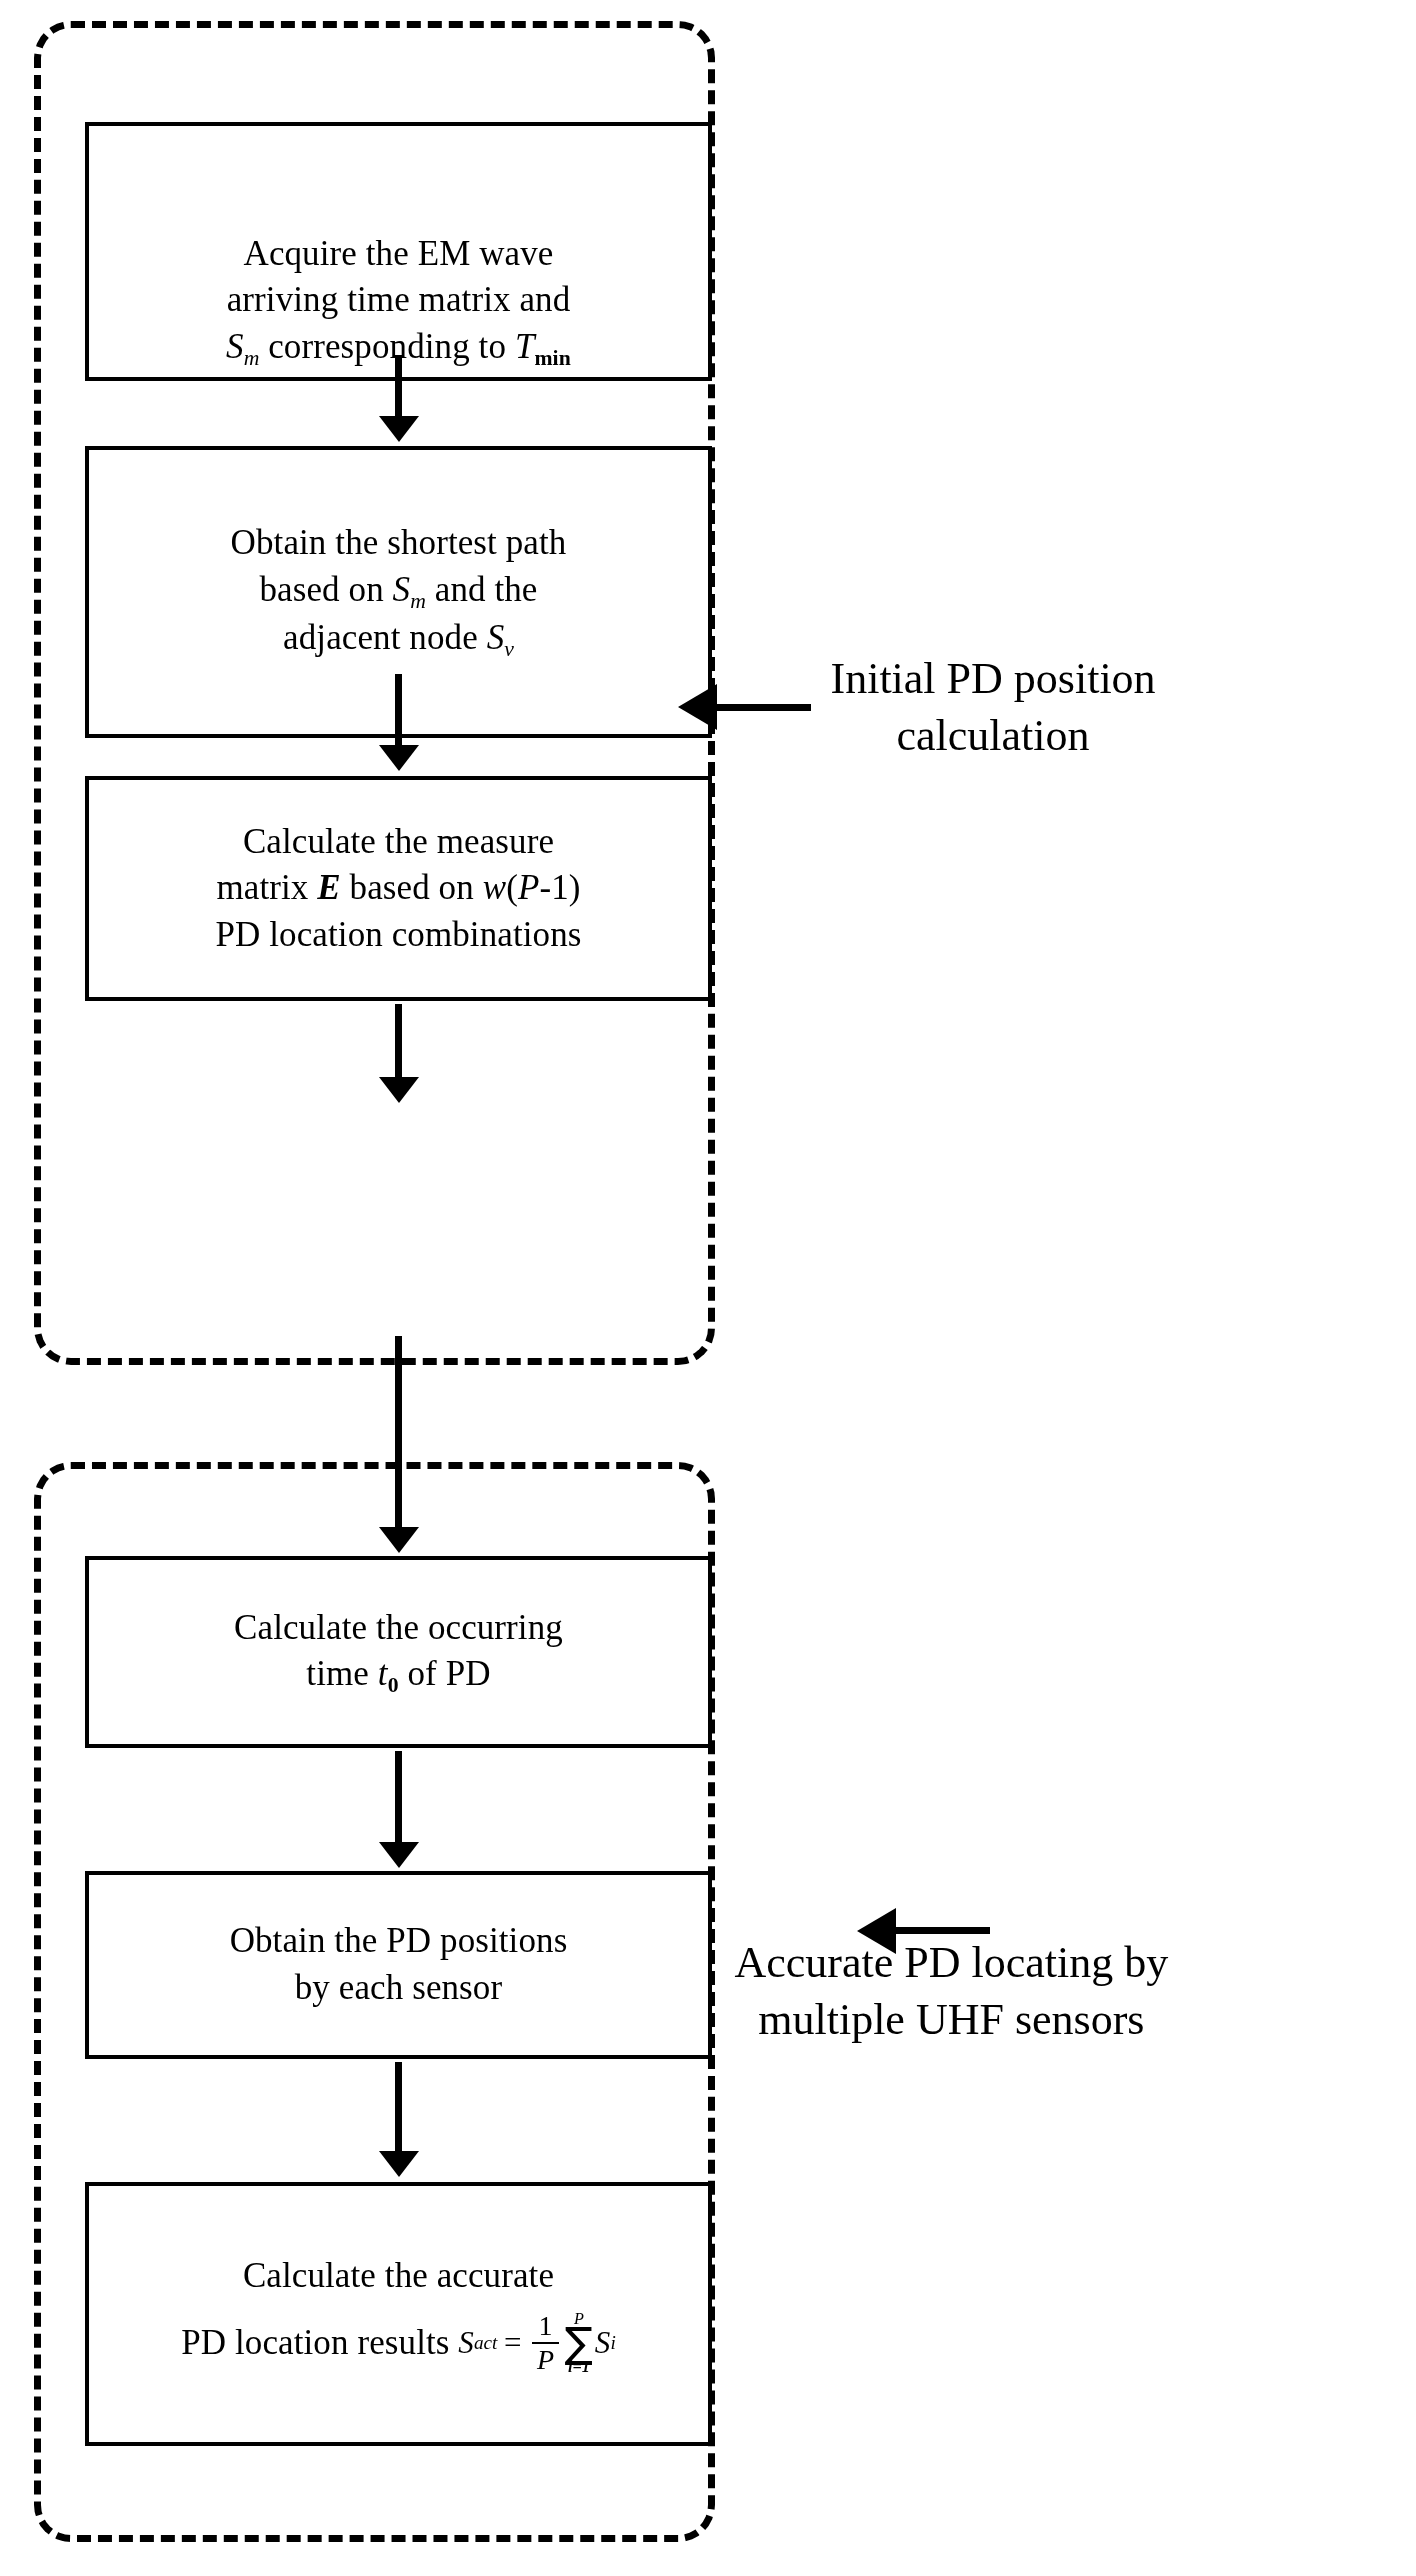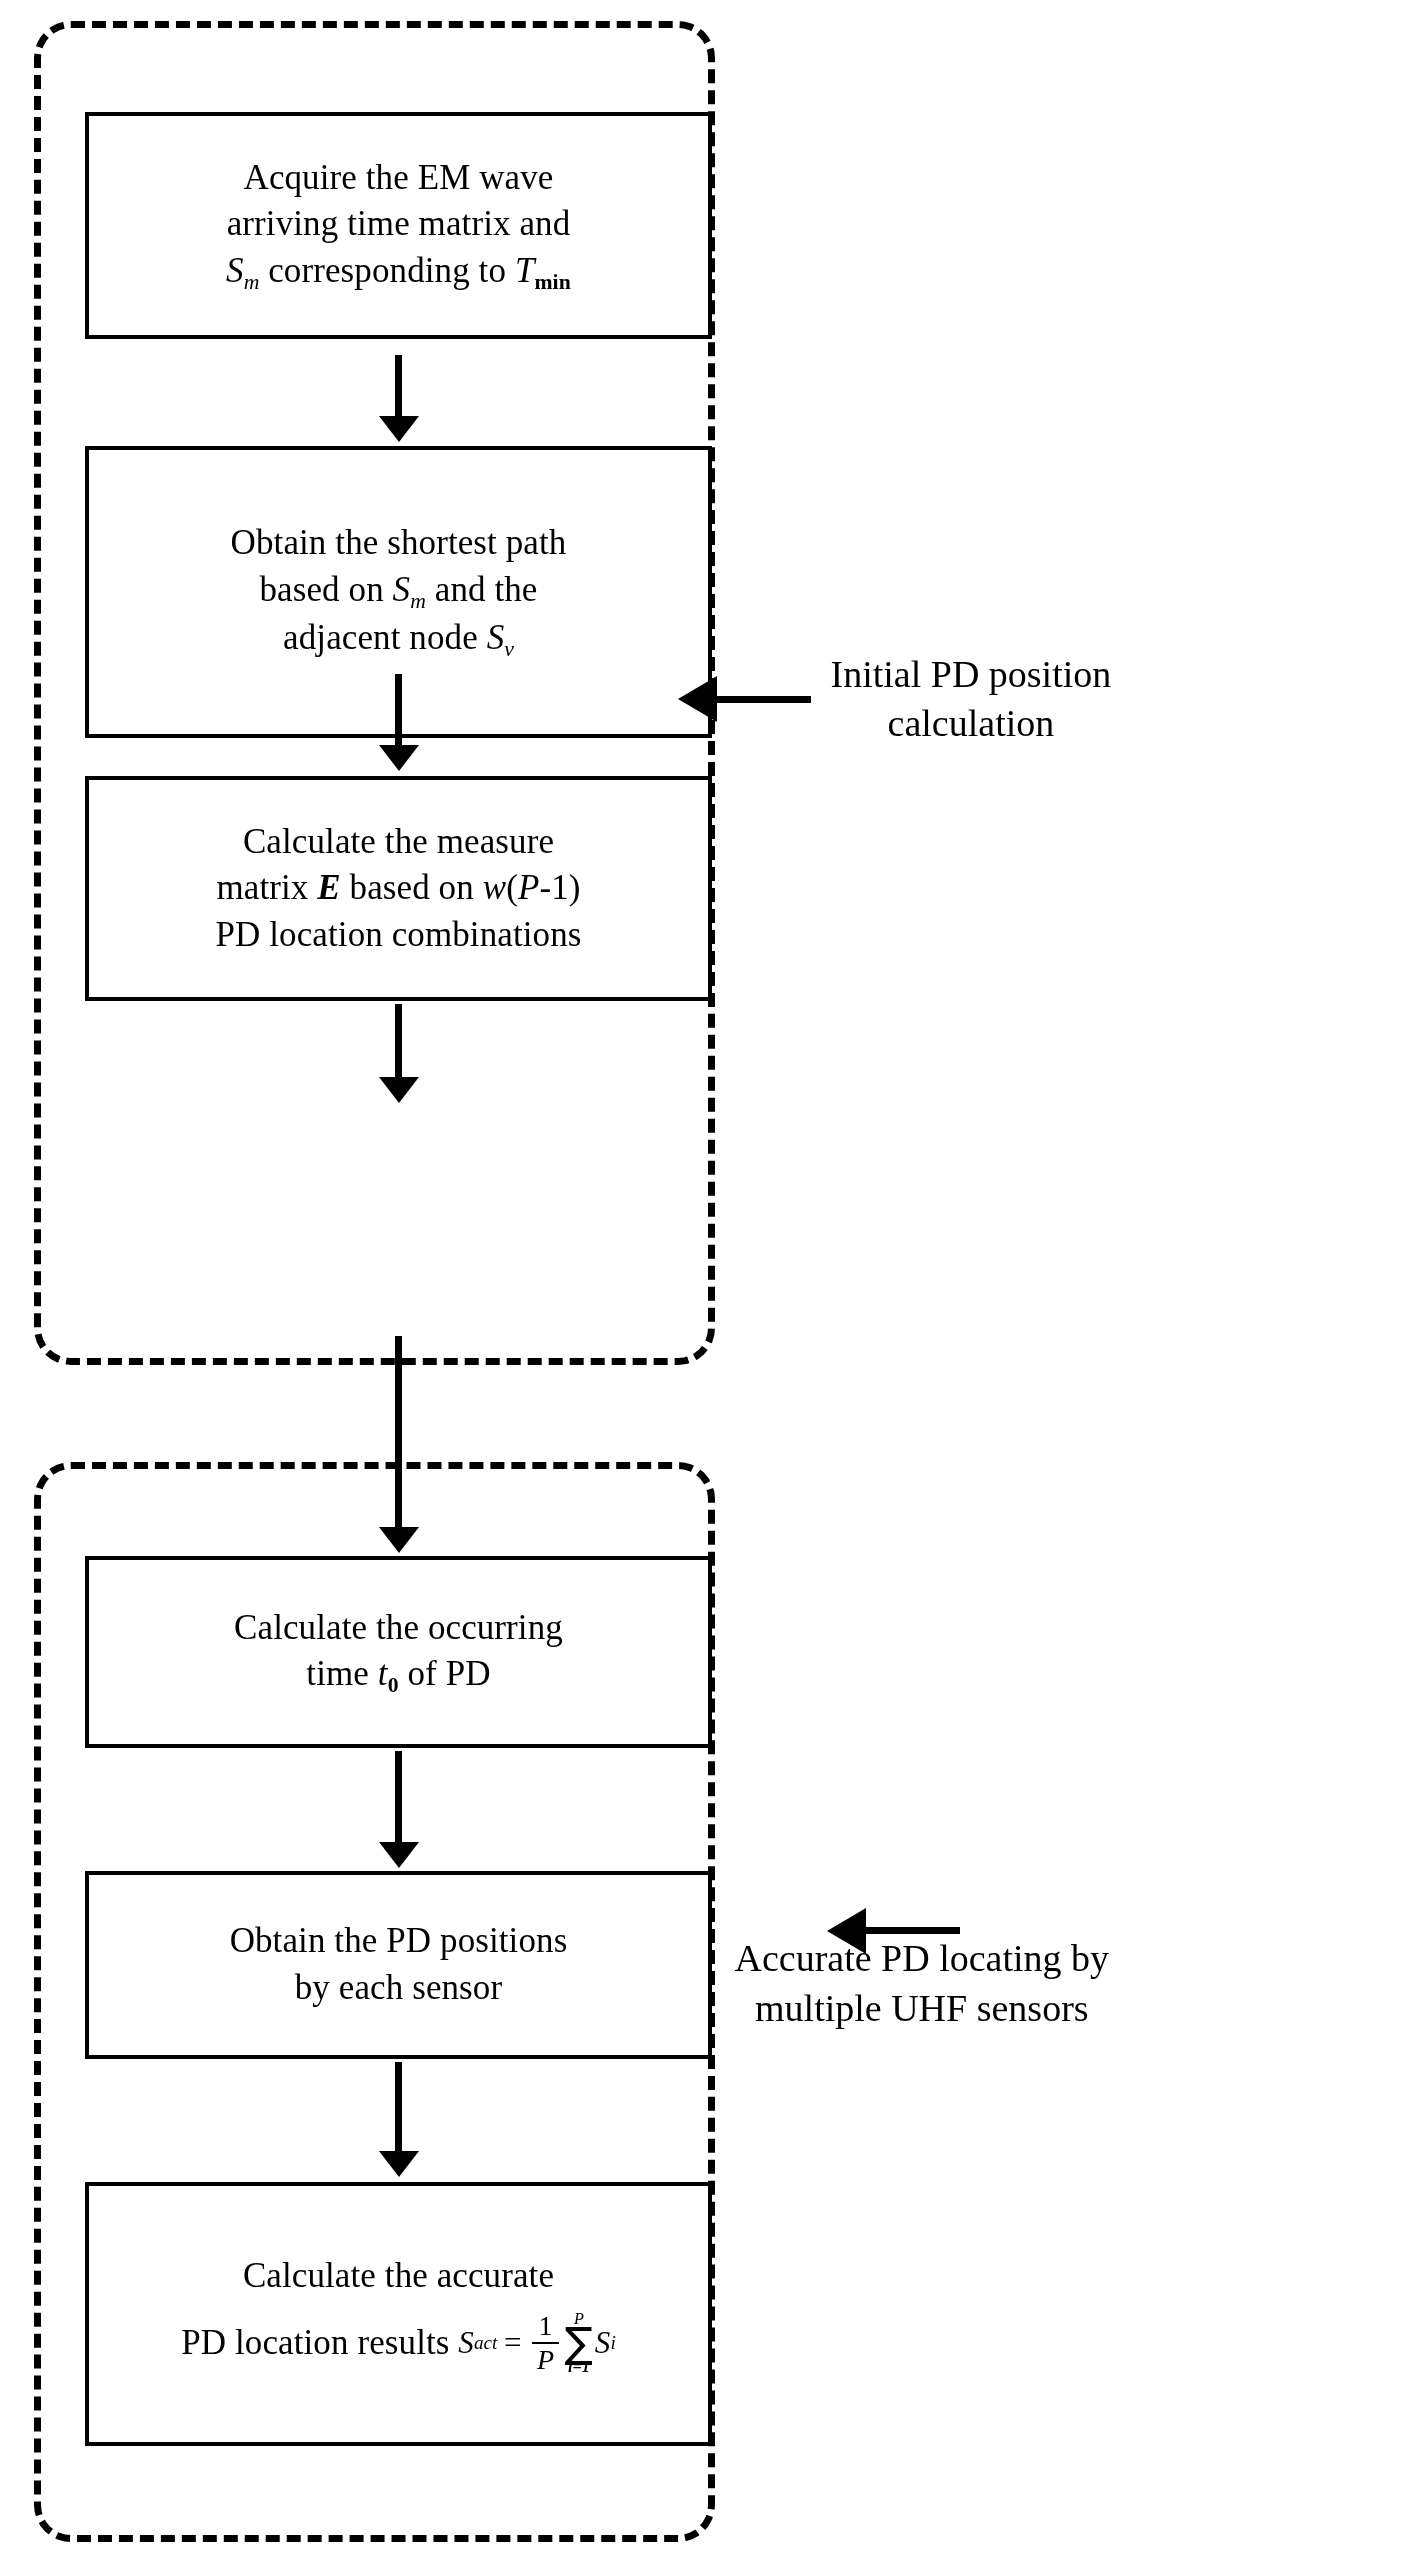--- a/index.html
+++ b/index.html
@@ -53,21 +53,21 @@
     text-align: center;
     padding: 4.9px 11.4px;
   }
   .box-text {
     font-size: 35px;
     line-height: 1.33;
     color: #000000;
     letter-spacing: 0.1px;
   }
 
-  #box-1 { top: 112px;  height: 227px; }
+  #box-1 { top: 122px;  height: 259px; align-items: flex-end; }
   #box-2 { top: 446px;  height: 292px; }
   #box-3 { top: 776px;  height: 225px; }
   #box-4 { top: 1107px; height: 225px; }
   #box-5 { top: 1556px; height: 192px; justify-content: center; }
   #box-6 { top: 1871px; height: 188px; }
   #box-7 { top: 2182px; height: 264px; }
 
   
   .mvar { font-style: italic; }
   .mvar-b { font-style: italic; font-weight: bold; }
@@ -178,21 +178,21 @@
     left: -37px;
     top: 50%;
     transform: translateY(-50%);
     width: 0;
     height: 0;
     border-top: 23px solid transparent;
     border-bottom: 23px solid transparent;
     border-right: 39px solid #000000;
   }
   .callout-text {
-    font-size: 38px;
+    font-size: 44px;
     line-height: 1.3;
     color: #000000;
     text-align: center;
     margin-left: 19.5px;
     white-space: pre-line;
   }
   #callout-initial  { left: 715px; top: 650px; }
   #callout-accurate { left: 715px; top: 1927px; flex-direction: column; }
 </style>
 </head>

